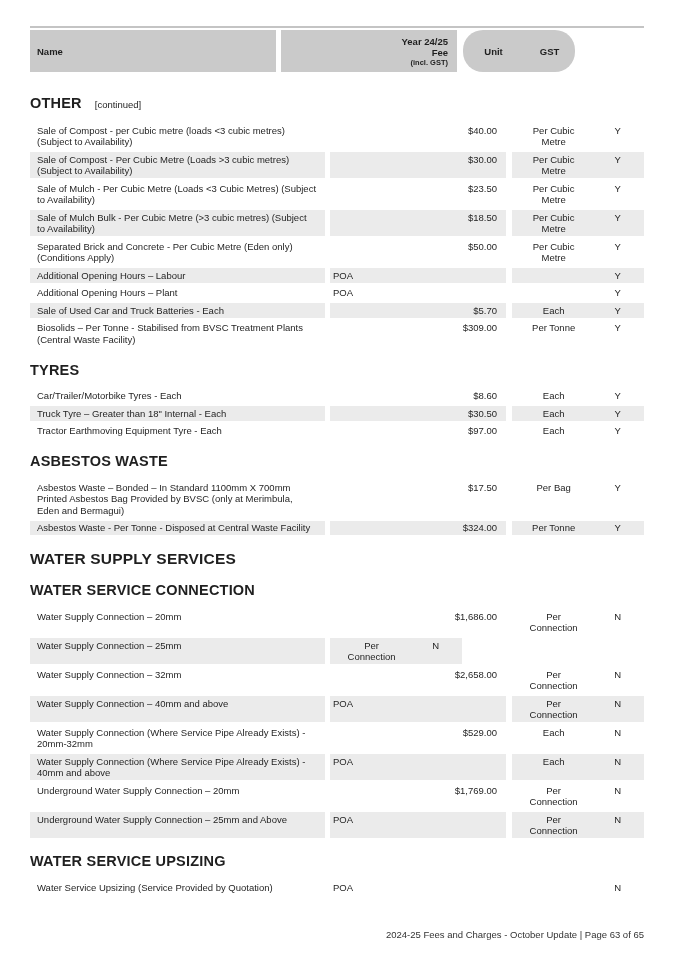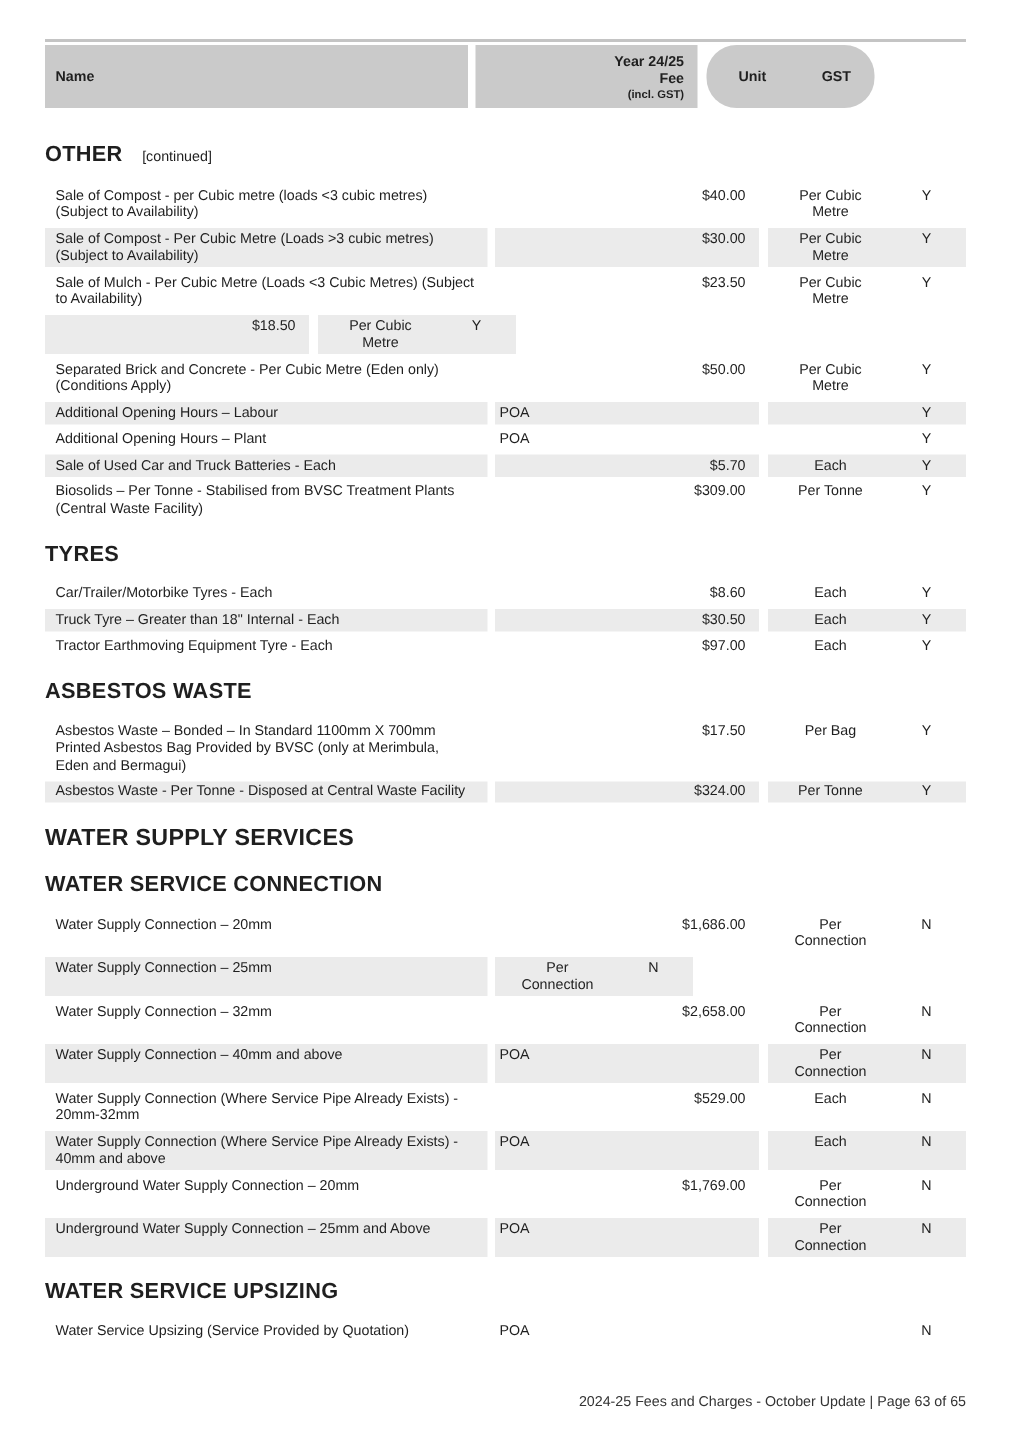--- a/index.html
+++ b/index.html
@@ -7,23 +7,23 @@
     width:675px;height:955px;position:relative;overflow:hidden;
     font-family:"Liberation Sans", sans-serif;
     color:var(--text,#1f1f1f);
     -webkit-font-smoothing:antialiased;
   }
   .content{position:absolute;left:30px;top:0;width:614px;}
   .top-rule{margin-top:26px;height:2px;background:var(--rule,#c4c4c4);}
   
   .table-head{display:flex;margin-top:2px;height:42px;}
   .seg{background:var(--header-bg,#cacaca);box-sizing:border-box;}
-  .seg-name{width:282px;margin-right:5px;display:flex;align-items:center;
+  .seg-name{width:246px;margin-right:5px;display:flex;align-items:center;
     padding-left:7px;font-size:9.5px;font-weight:bold;}
-  .seg-fee{width:148px;margin-right:6px;display:flex;flex-direction:column;
+  .seg-fee{width:176px;margin-right:6px;display:flex;flex-direction:column;
     justify-content:center;text-align:right;padding-right:9px;
     font-size:9.5px;font-weight:bold;line-height:11px;}
   .seg-fee .small{font-size:7.5px;line-height:9px;}
   .seg-unitgst{width:112px;display:flex;align-items:center;border-radius:20px;}
   .seg-unitgst .unit-h{width:72px;text-align:center;font-size:9.5px;font-weight:bold;}
   .seg-unitgst .gst-h{width:60px;text-align:center;font-size:9.5px;font-weight:bold;}
   
   .heading{font-weight:bold;font-size:14.5px;line-height:17px;margin:15px 0 10px 0;
     letter-spacing:.2px;}
   .heading.main{font-size:15.5px;}
@@ -83,20 +83,21 @@
         </div>
         <div class="row">
           <div class="c-name">Sale of Mulch - Per Cubic Metre (Loads &lt;3 Cubic Metres) (Subject to Availability)</div>
           <div class="c-fee right">$23.50</div>
           <div class="c-unitgst">
             <div class="c-unit">Per Cubic Metre</div>
             <div class="c-gst">Y</div>
           </div>
         </div>
         <div class="row alt">
+          <div class="c-name">Sale of Mulch Bulk - Per Cubic Metre (&gt;3 cubic metres) (Subject to Availability)</div>
           <div class="c-fee right">$18.50</div>
           <div class="c-unitgst">
             <div class="c-unit">Per Cubic Metre</div>
             <div class="c-gst">Y</div>
           </div>
         </div>
         <div class="row">
           <div class="c-name">Separated Brick and Concrete - Per Cubic Metre (Eden only) (Conditions Apply)</div>
           <div class="c-fee right">$50.00</div>
           <div class="c-unitgst">

